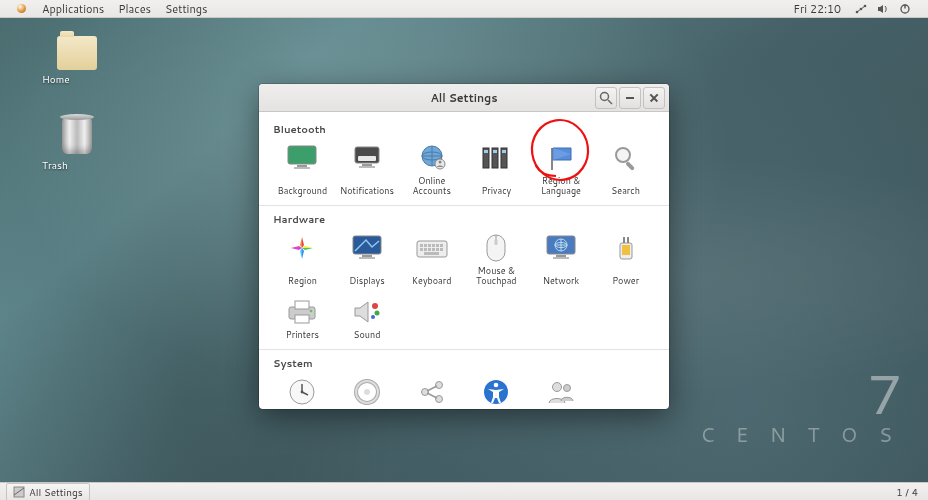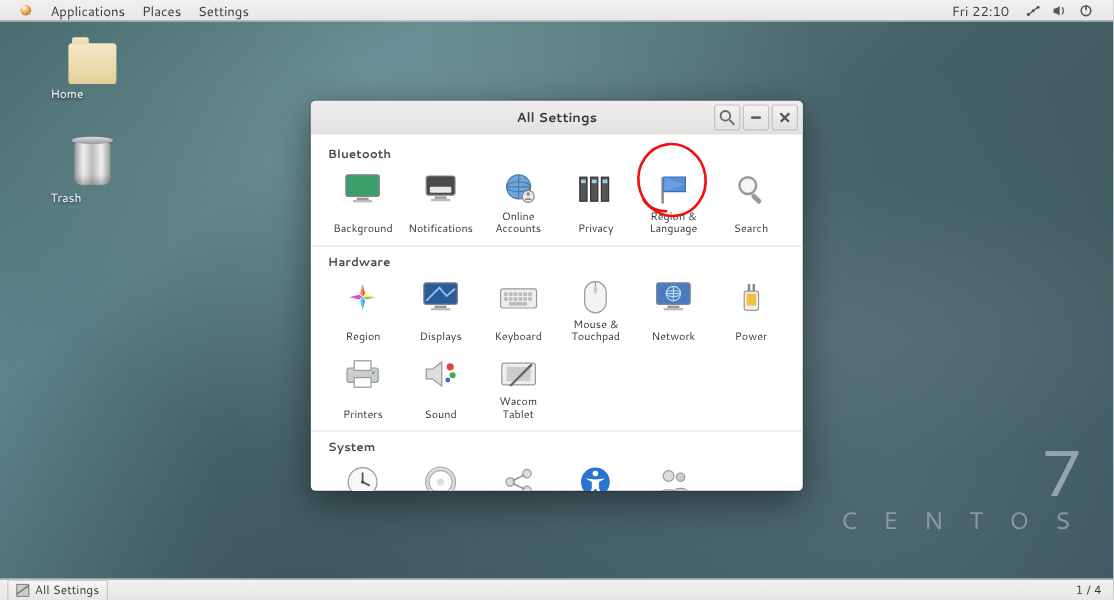--- a/index.html
+++ b/index.html
@@ -345,30 +345,20 @@
         <span class="icon-wrap">
             <svg width="28" height="26">
               <path d="M2 9h5l8-6v20l-8-6H2z" fill="#ddd" stroke="#999"></path>
               <circle cx="22" cy="7" r="3" fill="#d44"></circle>
               <circle cx="24" cy="14" r="2.5" fill="#4a4"></circle>
               <circle cx="20" cy="18" r="2" fill="#46d"></circle>
             </svg>
           </span>
         <span class="lbl">Sound</span>
       </div>
-      <div class="cell">
-        <span class="icon-wrap">
-            <svg width="30" height="24">
-              <rect x="1" y="3" width="28" height="18" rx="2" fill="#eee" stroke="#999"></rect>
-              <rect x="5" y="6" width="20" height="12" fill="#ccc"></rect>
-              <line x1="8" y1="22" x2="26" y2="4" stroke="#666" stroke-width="2"></line>
-            </svg>
-          </span>
-        <span class="lbl">Wacom Tablet</span>
-      </div>
     </div>
 
     <hr class="sep">
     <div class="section-title">System</div>
     <div class="grid">
       <div class="cell">
         <span class="icon-wrap">
             <svg width="28" height="28">
               <circle cx="14" cy="14" r="12" fill="#f8f8f8" stroke="#999"></circle>
               <circle cx="14" cy="14" r="1.4" fill="#555"></circle>

